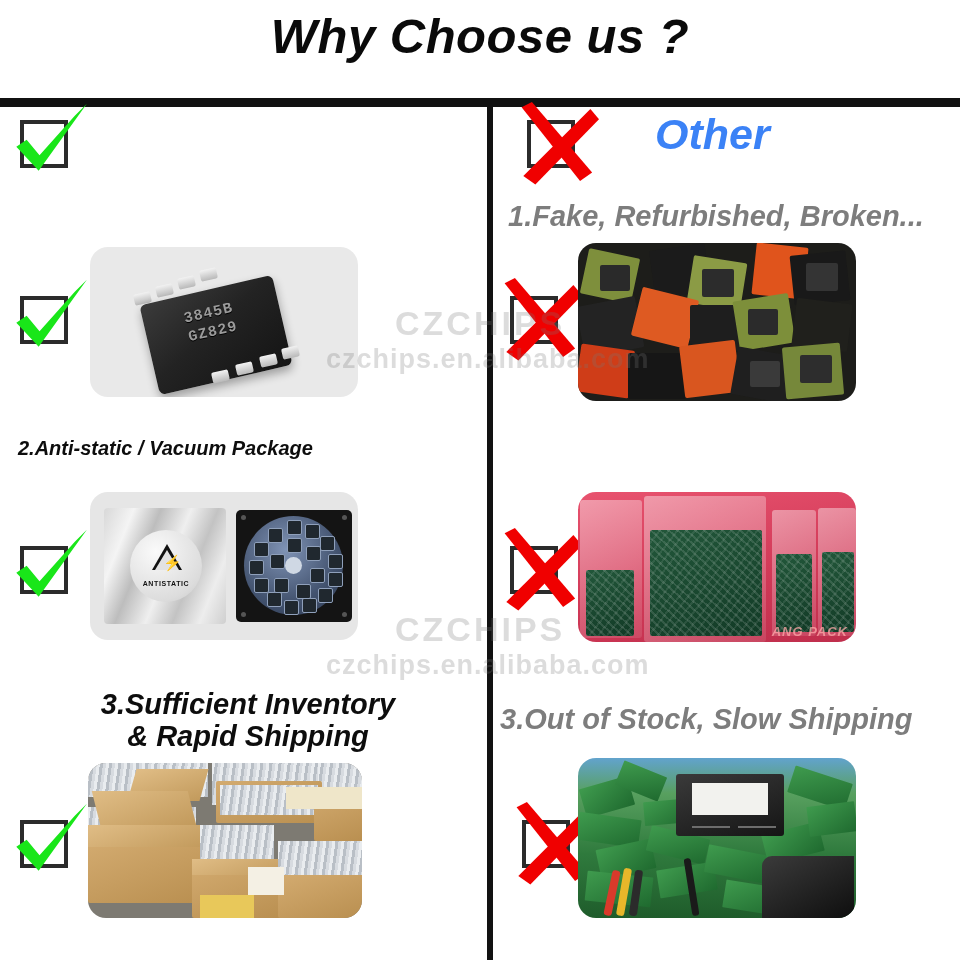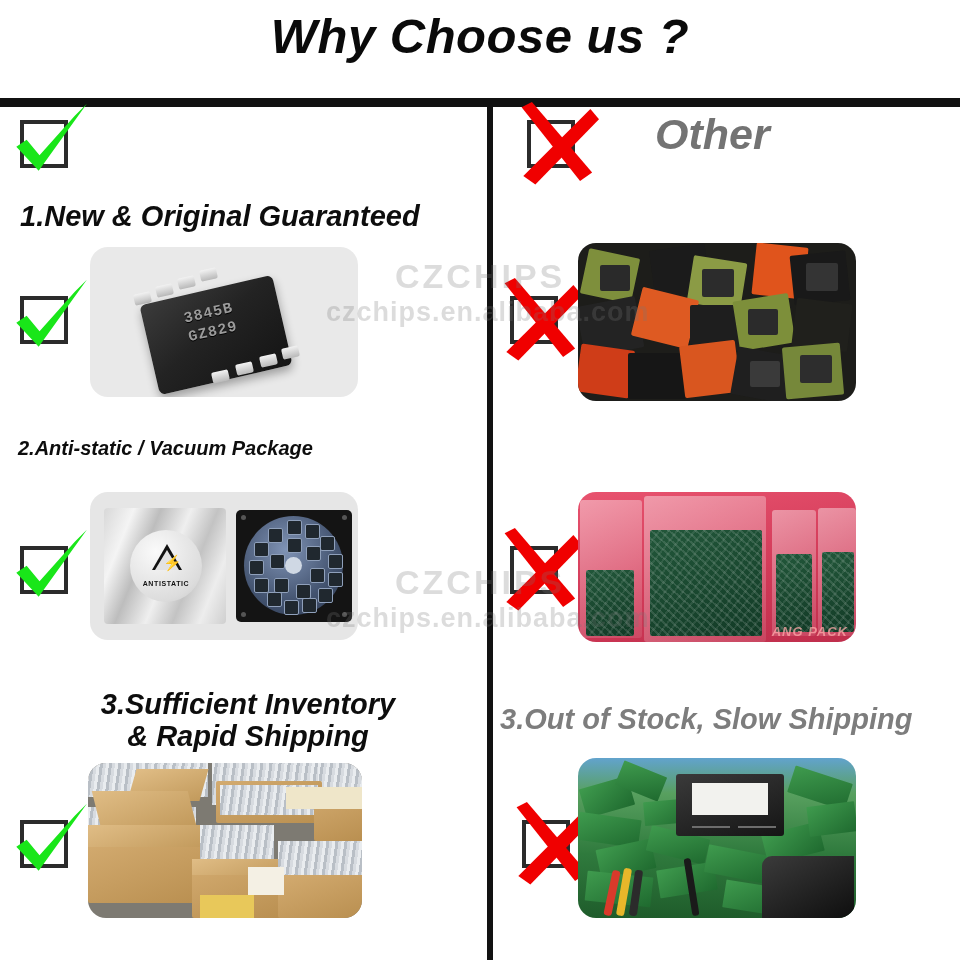--- a/index.html
+++ b/index.html
@@ -54,21 +54,21 @@
   
   .col-head {
     position: absolute;
     top: 110px;
     font-size: 43px;
     font-weight: bold;
     font-style: italic;
     font-family: "Liberation Sans", sans-serif;
   }
   .col-head.ours  { left: 175px; color: #0a0a0a; }
-  .col-head.other { left: 655px; color: #737373; }
+  .col-head.other { left: 655px; color: #3b82f6; }
 
   
   .markbox {
     position: absolute;
     width: 48px;
     height: 48px;
     box-sizing: border-box;
     border: 4px solid #2b2b2b;
     background: transparent;
   }
@@ -268,20 +268,21 @@
   }
 
   
   .wm {
     position: absolute;
     color: rgba(120,120,120,0.26);
     font-weight: bold;
     font-family: "Liberation Sans", sans-serif;
     white-space: nowrap;
     pointer-events: none;
+    margin-top: 47px;
   }
   .wm-a { font-size: 34px; letter-spacing: 3px; }
   .wm-b { font-size: 27px; letter-spacing: 1px; }
 </style>
 </head>
 <body>
 
 <div id="page">
 
   <div class="title">Why Choose us ?</div>
@@ -297,21 +298,21 @@
   </div>
 
   <div class="markbox" style="left:527px; top:120px;">
     <svg viewBox="0 0 100 100">
       <path d="M10 6 L22 0 L92 82 L78 92 Z" fill="#F00000"></path>
       <path d="M90 8 L100 20 L26 96 L12 86 Z" fill="#F00000"></path>
     </svg>
   </div>
   <div class="col-head other">Other</div>
 
-  <div class="row-text ours" style="left:20px; top:200px; width:455px; font-size:29px;">1.New &amp; Original Guaranteed</div>
+  <div class="row-text other" style="left:508px; top:200px; width:450px; font-size:29px;">1.Fake, Refurbished, Broken...</div>
 
   <div class="markbox" style="left:20px; top:296px;">
     <svg viewBox="0 0 100 100">
       <path d="M12 52 L38 80 L94 2 L80 16 L39 62 L24 44 Z" fill="#19E619"></path>
     </svg>
   </div>
 
   <div class="markbox" style="left:510px; top:296px;">
     <svg viewBox="0 0 100 100">
       <path d="M10 6 L22 0 L92 82 L78 92 Z" fill="#F00000"></path>

